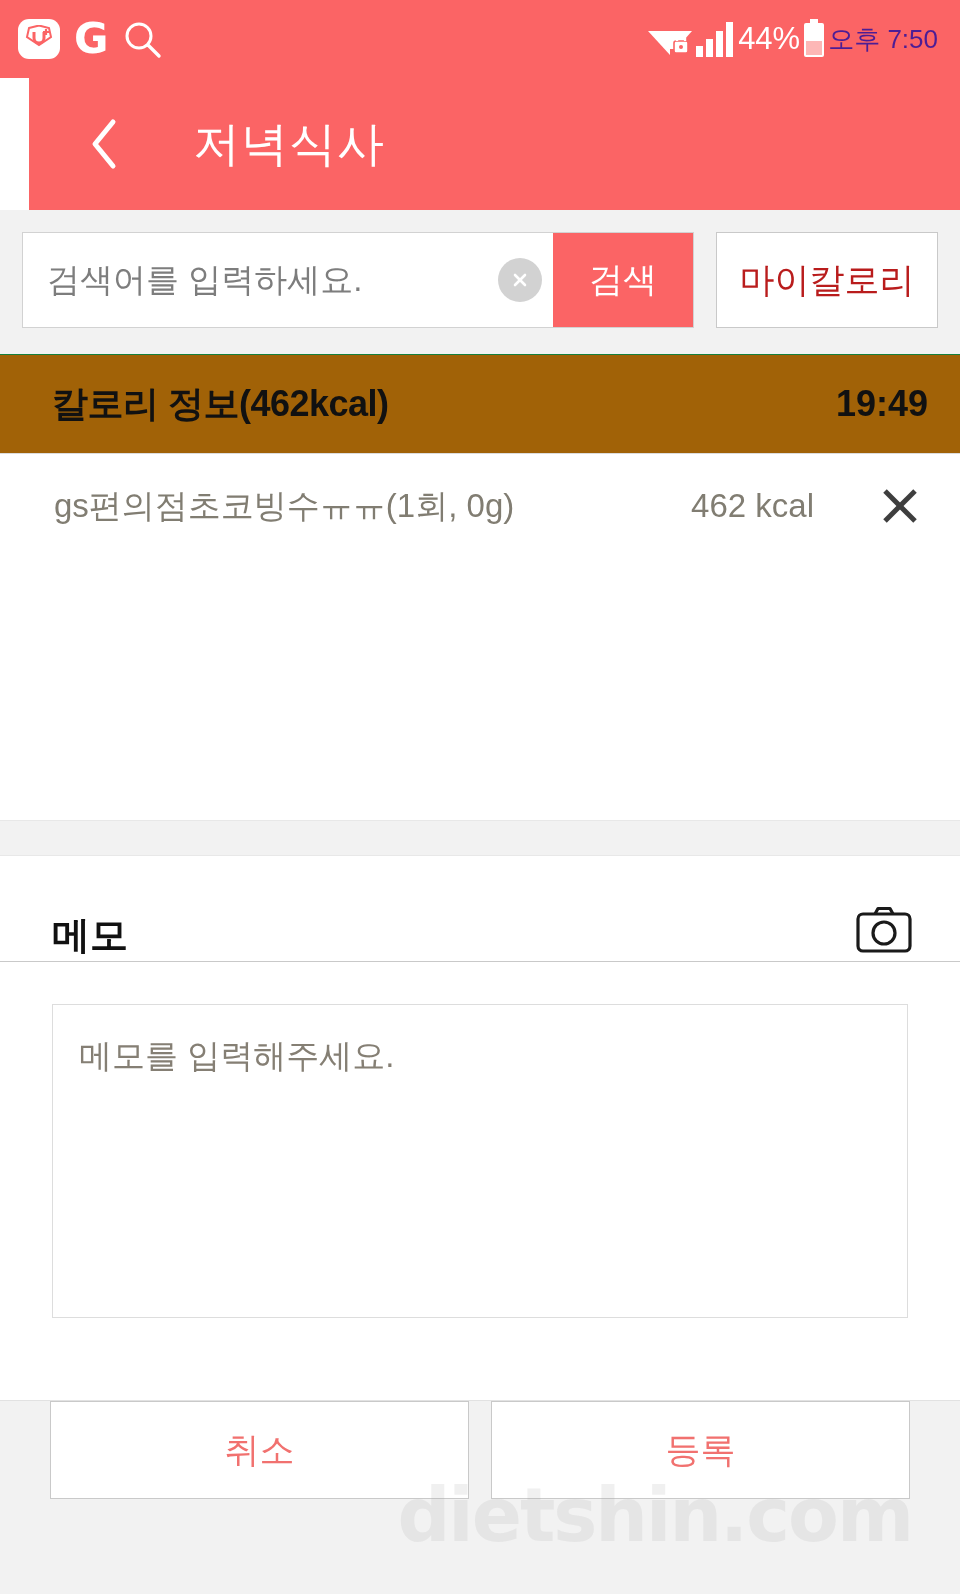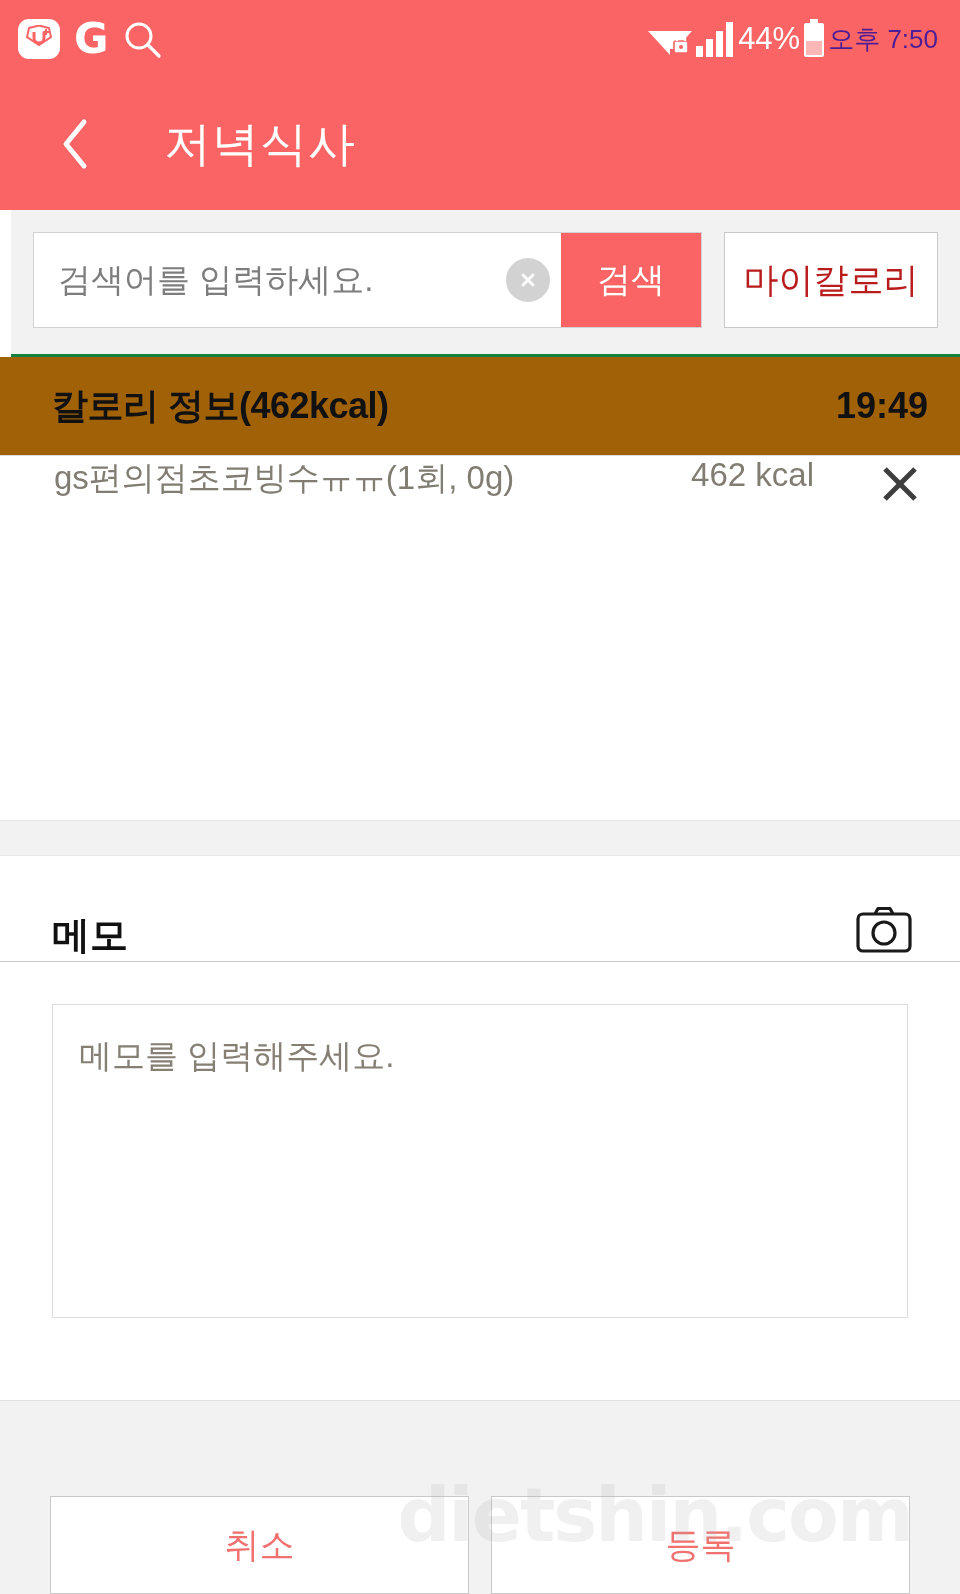--- a/index.html
+++ b/index.html
@@ -85,20 +85,21 @@
 
   
   .appbar {
     height: 132px;
     background: #fb6465;
     display: flex;
     align-items: center;
     padding-left: 48px;
     flex: none;
     position: relative;
+    margin-left: 29px;
   }
   .back-btn {
     width: 54px;
     height: 60px;
     display: flex;
     align-items: center;
     justify-content: center;
     cursor: pointer;
   }
   .appbar-title {
@@ -110,22 +111,21 @@
   }
 
   
   .searchbar-wrap {
     background: #f2f2f2;
     padding: 22px 22px 26px 22px;
     flex: none;
     display: flex;
     align-items: stretch;
     gap: 22px;
-    border-bottom: 3px solid #15803d;
-    margin-left: 11px;
+    border-bottom: 1px solid #15803d;
   }
   .search-group {
     flex: 1;
     display: flex;
     align-items: stretch;
     border: 1px solid #d2d2d2;
     background: #ffffff;
     height: 96px;
   }
   .search-input {
@@ -205,21 +205,21 @@
 
   
   .food-list {
     border-top: 1px solid #dcdcdc;
     background: #ffffff;
     flex: none;
   }
   .food-row {
     height: 104px;
     display: flex;
-    align-items: flex-start;
+    align-items: center;
     padding: 0 32px 0 54px;
   }
   .food-name {
     font-size: 33px;
     color: #817d72;
     white-space: nowrap;
   }
   .food-kcal {
     font-size: 33px;
     color: #817d72;
@@ -299,21 +299,21 @@
     flex: none;
     height: 78px;
   }
 
   
   .actionbar {
     background: #f2f2f2;
     border-top: 1px solid #e2e2e2;
     height: 194px;
     display: flex;
-    align-items: flex-end;
+    align-items: flex-start;
     gap: 22px;
     padding: 0 50px;
     flex: none;
     position: relative;
   }
   .action-btn {
     flex: 1;
     height: 98px;
     background: #ffffff;
     border: 1px solid #c9c9c9;

